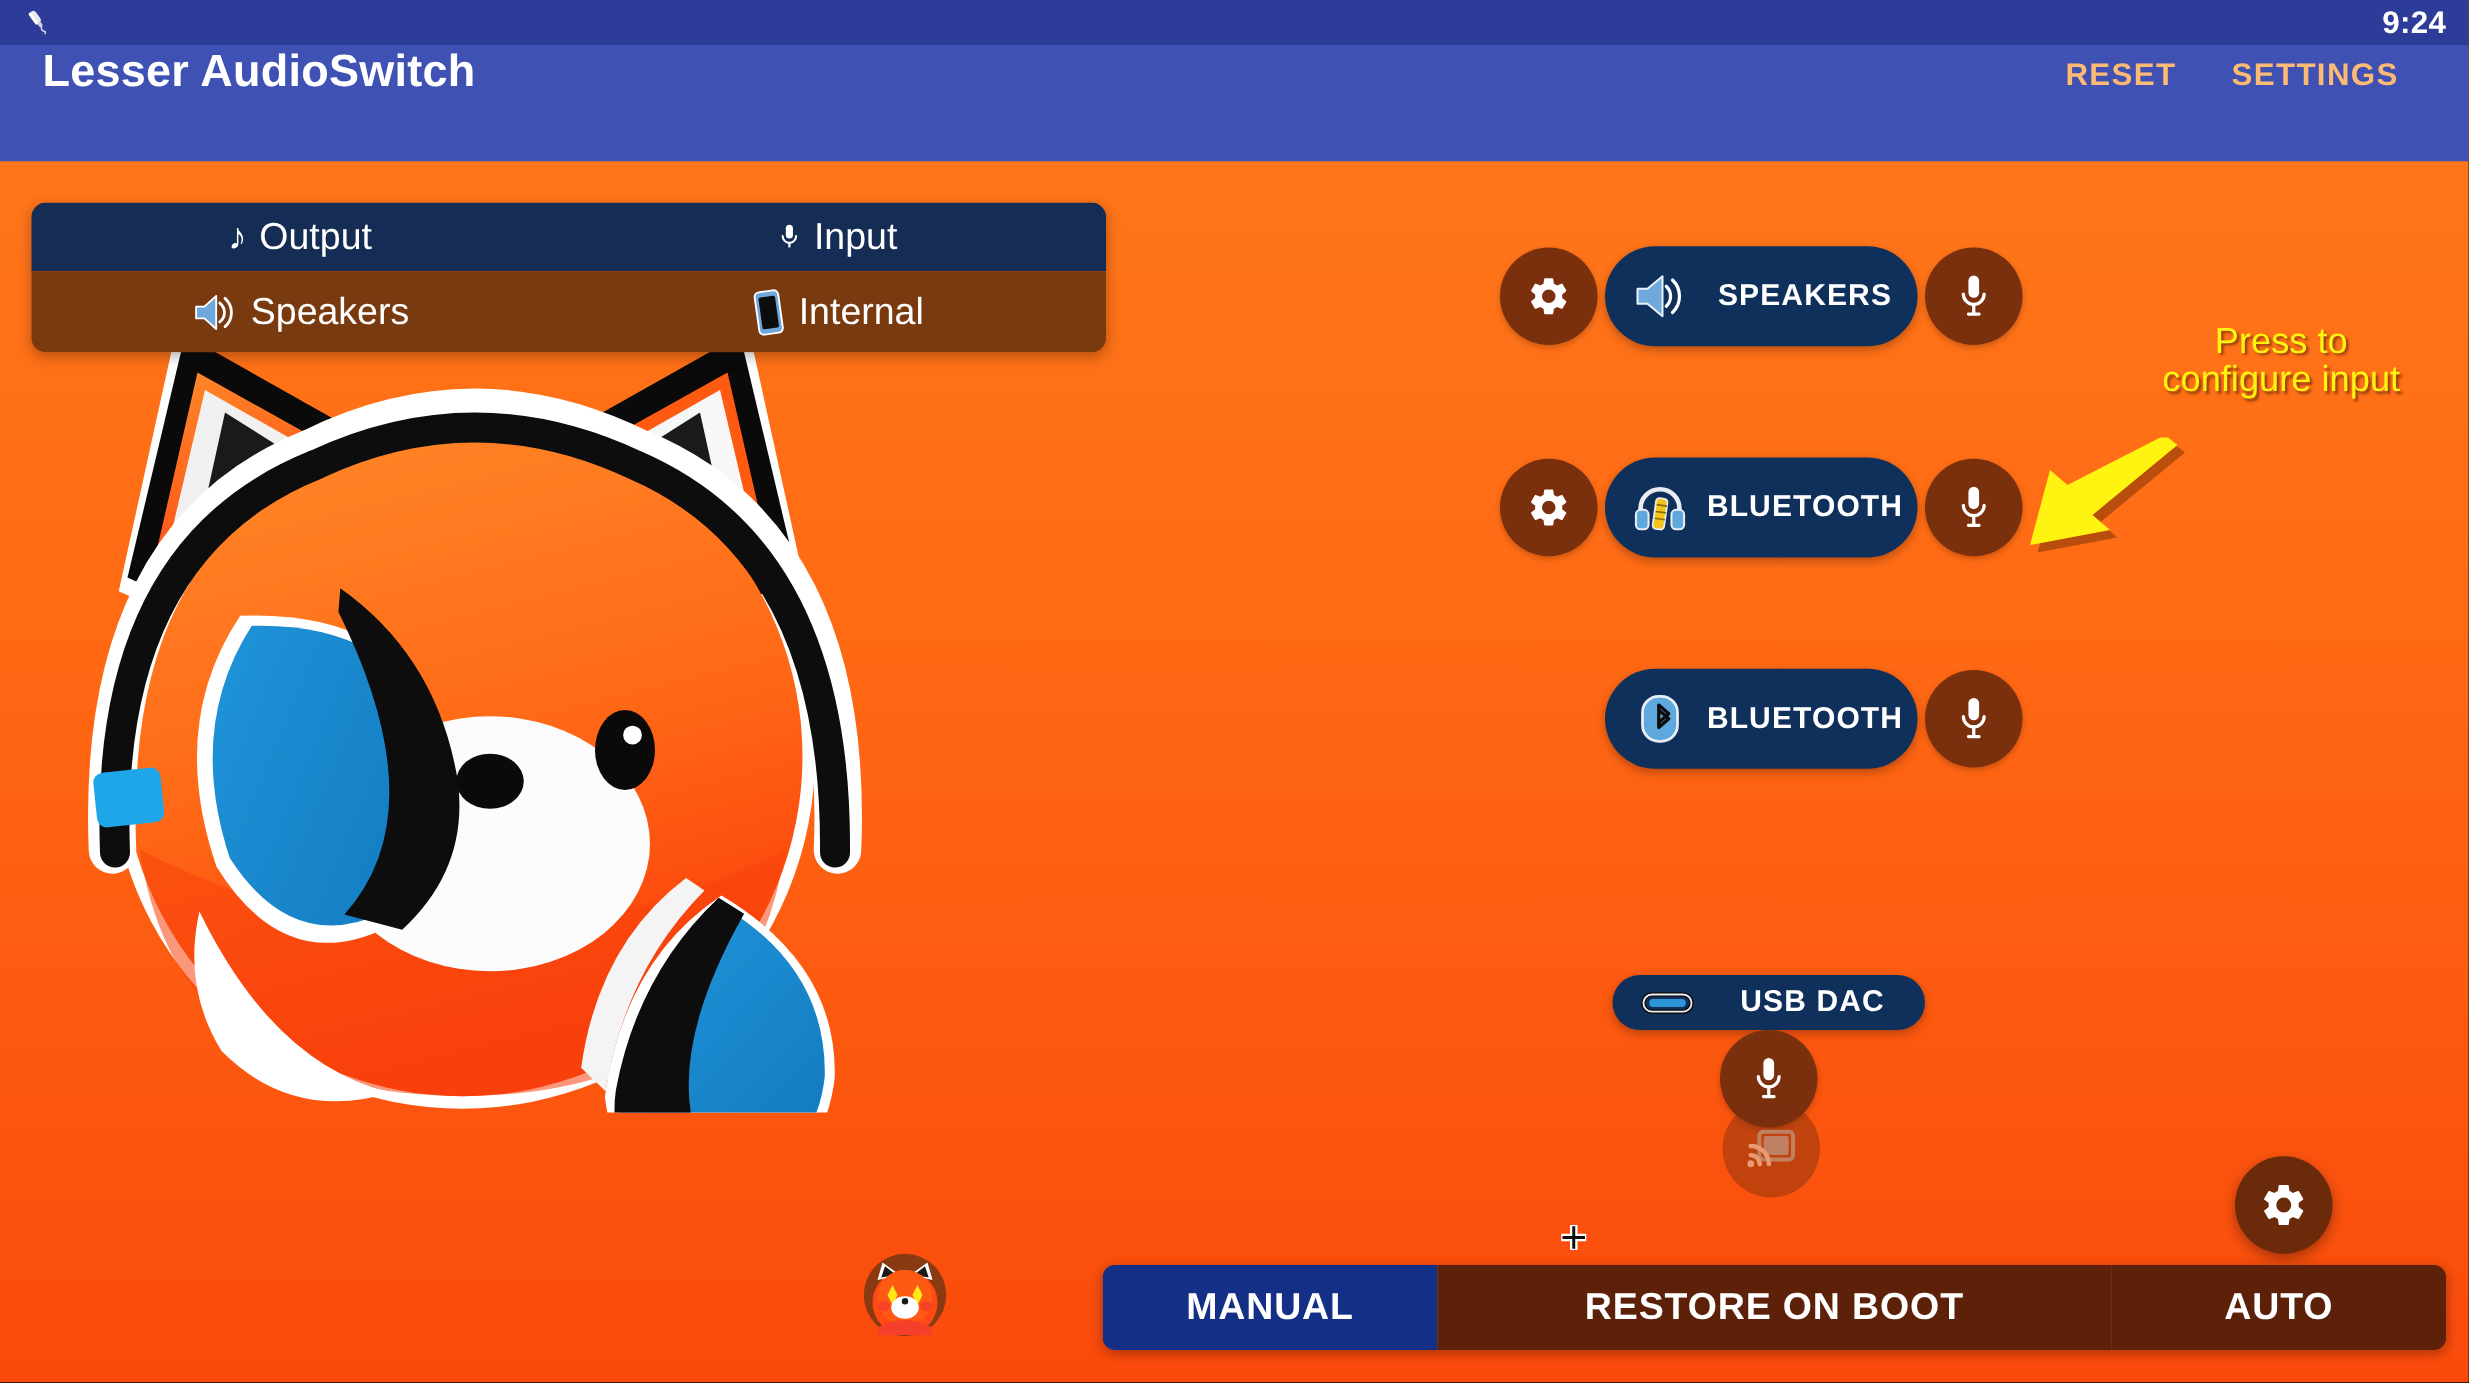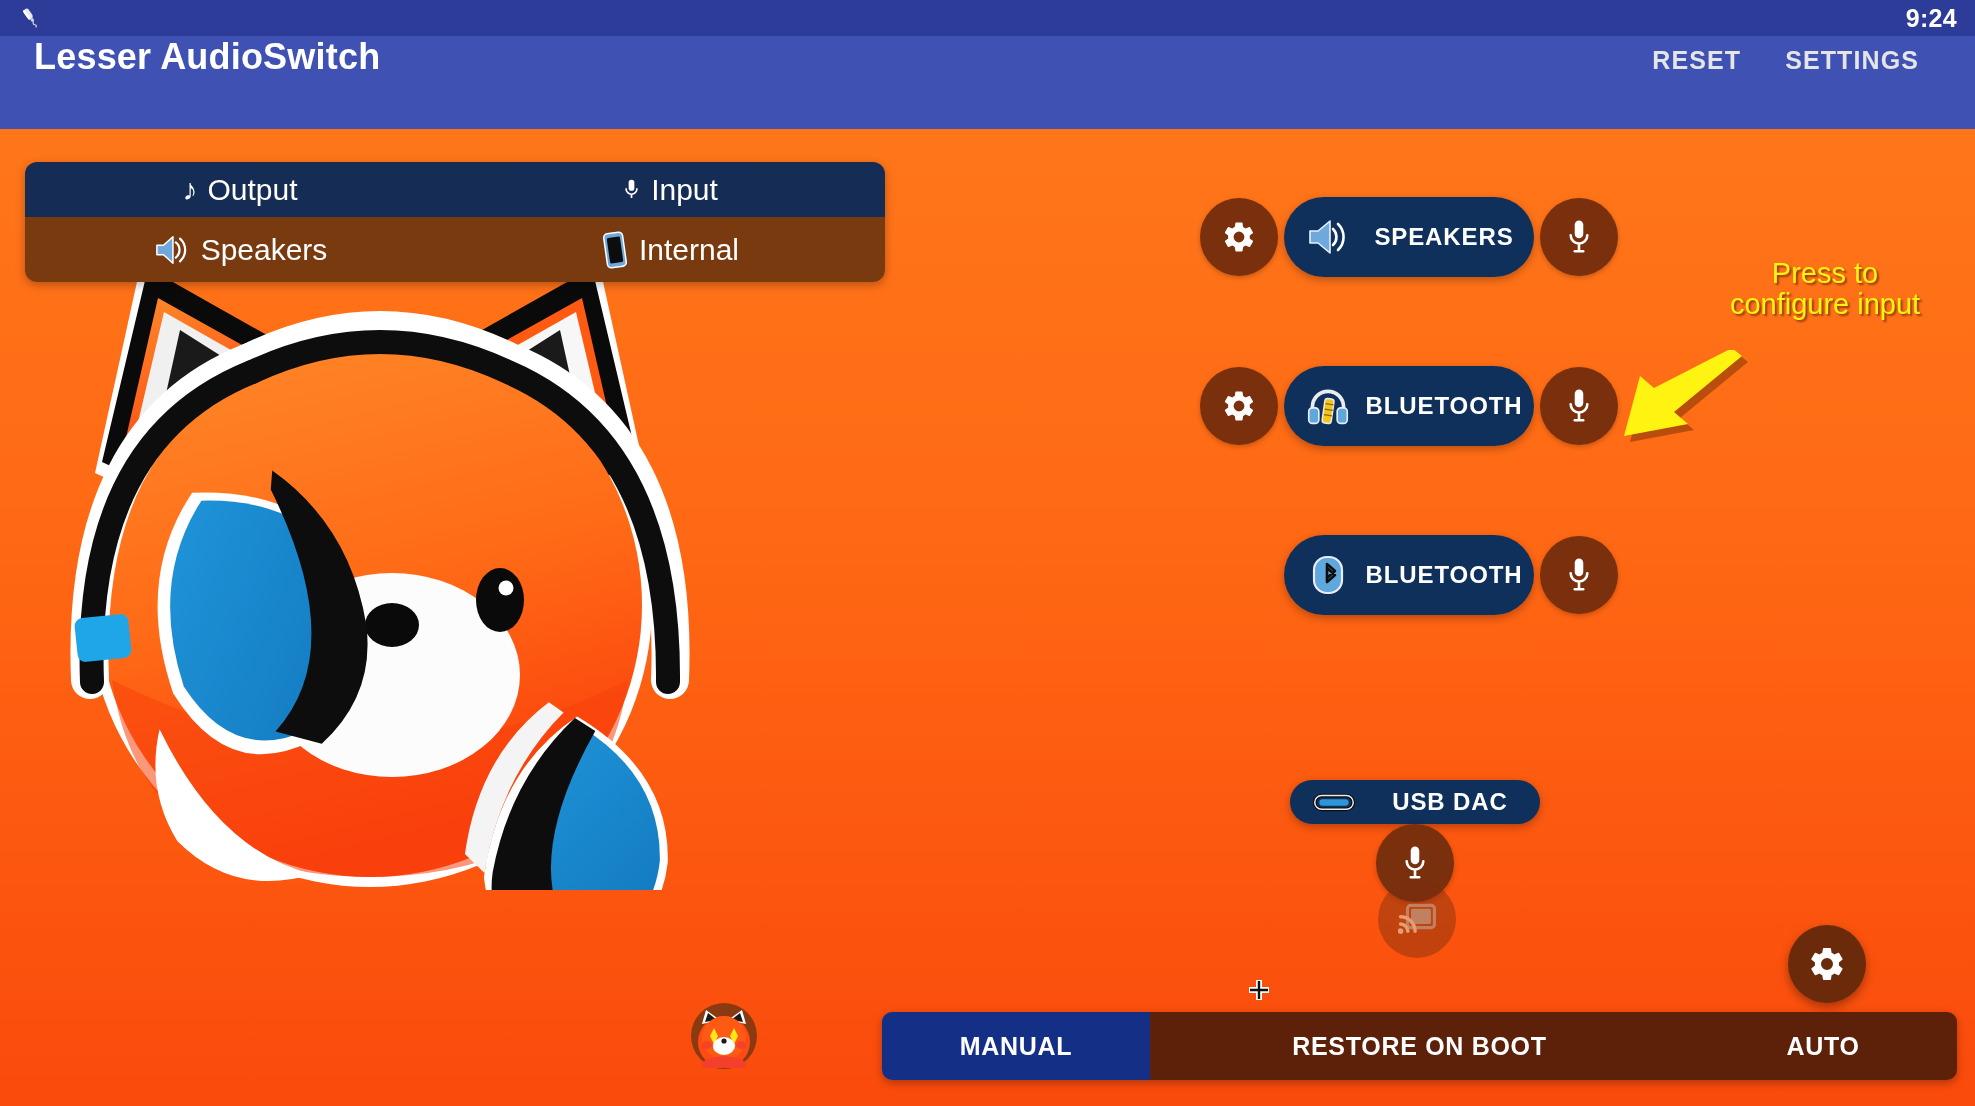--- a/index.html
+++ b/index.html
@@ -43,21 +43,21 @@
     z-index: 35;
   }
   #app-title {
     color: #fff;
     font-size: 36px;
     font-weight: bold;
     letter-spacing: .2px;
   }
   #app-bar .bar-spacer { flex: 1; }
   .bar-action {
-    color: #e5e5e5;
+    color: #fdba74;
     font-size: 25px;
     font-weight: bold;
     letter-spacing: 1.1px;
     padding: 10px 22px;
     cursor: pointer;
     user-select: none;
   }
 
   
   #io-card {
@@ -229,21 +229,21 @@
     width: 1075px; height: 68px;
     border-radius: 10px;
     overflow: hidden;
     display: flex;
     z-index: 26;
     box-shadow: 0 3px 9px rgba(0,0,0,.3);
   }
   .mode-tab {
     display: flex; align-items: center; justify-content: center;
     color: #fff;
-    font-size: 25px;
+    font-size: 30px;
     font-weight: bold;
     letter-spacing: .7px;
     background: #5C2108;
     cursor: pointer;
     user-select: none;
   }
   .mode-tab.active { background: #142F86; }
 
   
   #cursor {

